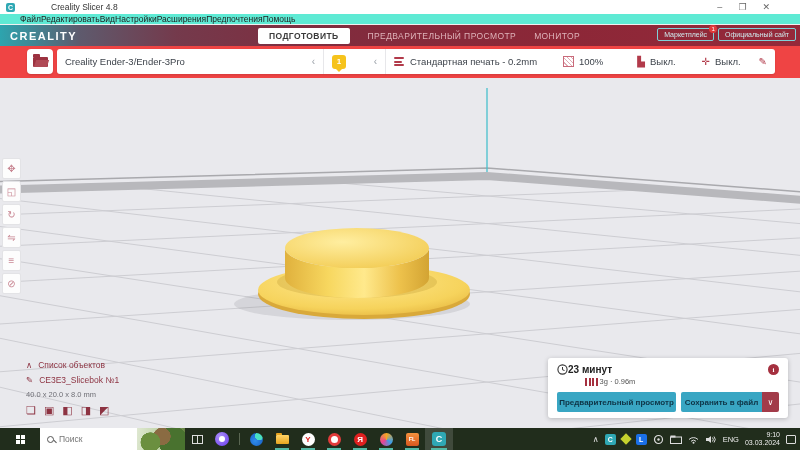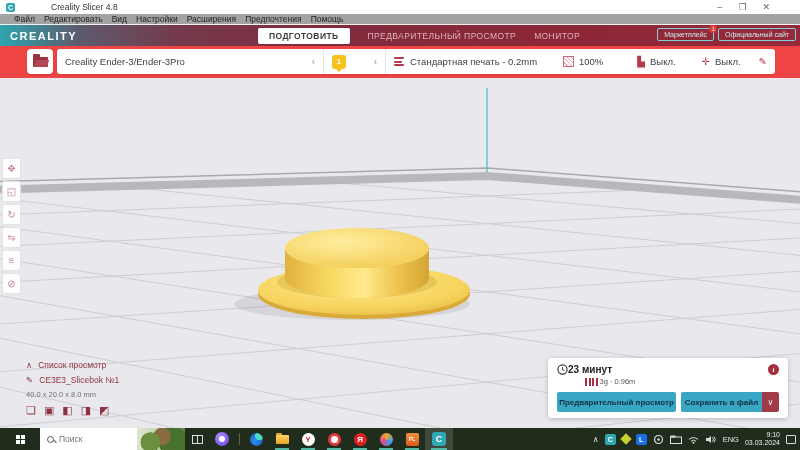--- a/index.html
+++ b/index.html
@@ -9,21 +9,21 @@
 
   
   .titlebar { height:14px; background:#fff; display:flex; align-items:center; padding:0 6px; flex:0 0 auto; }
   .app-ico { width:9px; height:9px; background:#2fa8b4; border-radius:2px; color:#fff; font-size:7px; font-weight:bold;
     display:flex; align-items:center; justify-content:center; margin-right:4px; }
   .win-title { font-size:8.5px; color:#333;margin-left:32px; }
   .win-ctrls { margin-left:auto; display:flex; gap:16px; padding-right:24px; }
   .win-ctrls span { font-size:9px; color:#666; line-height:10px; cursor:default; }
 
   
-  .menubar { height:11px; background:#a3a3a3; display:flex; gap:9px; align-items:center; padding:0 14px; flex:0 0 auto; border-bottom:1px solid #f0f0f0; }
+  .menubar { height:11px; background:#5eead4; display:flex; align-items:center; padding:0 20px; flex:0 0 auto; border-bottom:1px solid #f0f0f0; }
   .menubar span { font-size:8.5px; color:#222; }
 
   
   .header { height:21px; flex:0 0 auto; position:relative; display:flex; align-items:center;
     background:linear-gradient(90deg,#2da4ae 0%,#5e5a6d 10%,#743a4c 22%,#802c3e 40%,#8c2737 70%,#95293a 100%); }
   .logo { color:#fff; font-weight:bold; font-size:11px; letter-spacing:1.5px; margin-left:10px; }
   .tabs { position:absolute; left:258px; top:0; height:21px; display:flex; align-items:center; gap:18px; }
   .tab { font-size:8.5px; color:#dfb3ba; letter-spacing:.4px; cursor:pointer; white-space:nowrap; }
   .tab.active { background:#fff; color:#3a3a3a; font-weight:bold; padding:3px 11px; border-radius:2px; }
   .hdr-buttons { position:absolute; right:4px; top:3px; display:flex; gap:4px; }
@@ -297,21 +297,21 @@
       <div class="tool-btn">◱</div>
       <div class="tool-btn">↻</div>
       <div class="tool-btn">⇋</div>
       <div class="tool-btn">≡</div>
       <div class="tool-btn">⊘</div>
     </div>
 
     <div class="objlist">
       <div class="row">
         <span>∧</span>
-        <span>Список просмотр</span>
+        <span>Список объектов</span>
       </div>
       <div class="row">
         <span>✎</span>
         <span>CE3E3_Slicebok №1</span>
       </div>
       <div class="row obj-dims">40.0 x 20.0 x 8.0 mm</div>
       <div class="cubes">
         <span>❏</span>
         <span>▣</span>
         <span>◧</span>

